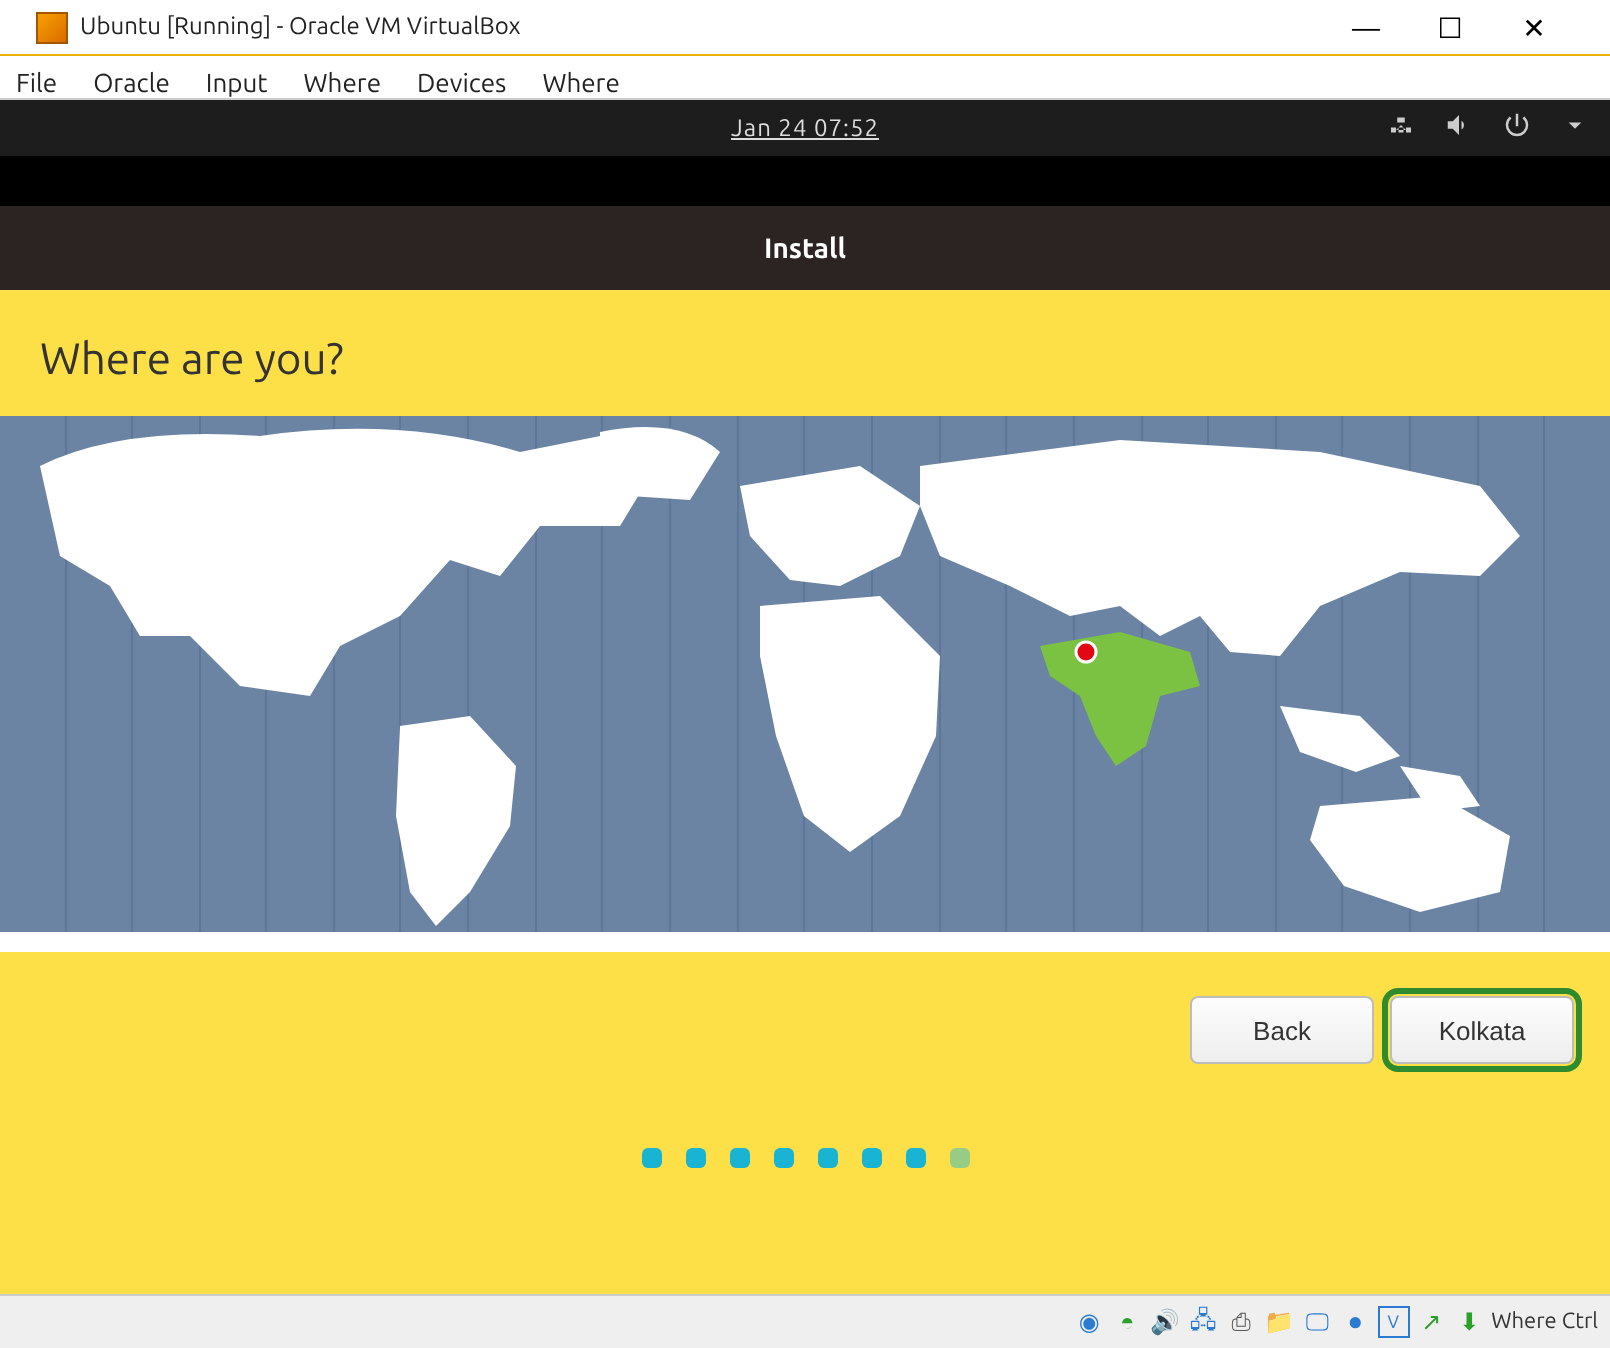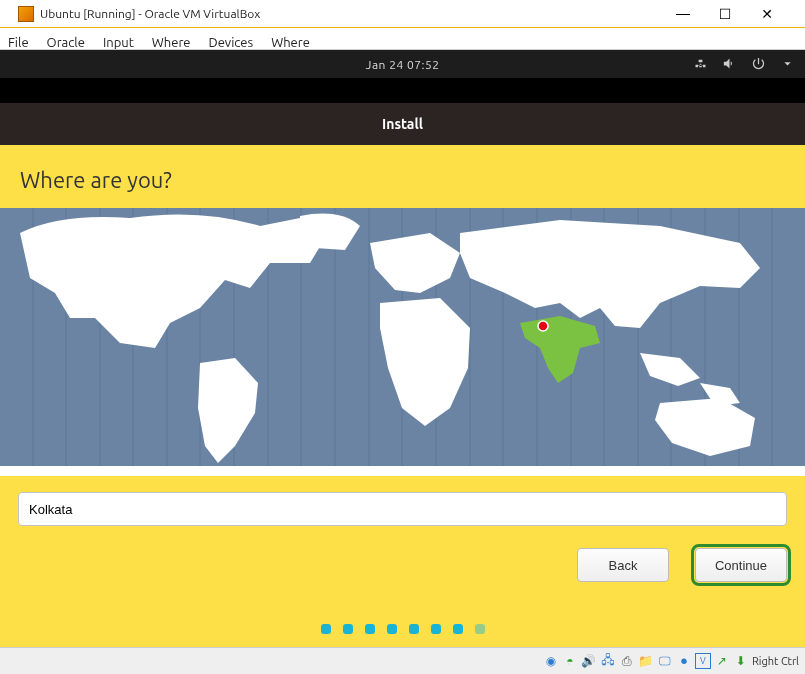--- a/index.html
+++ b/index.html
@@ -9,37 +9,37 @@
 .vbox-titlebar .ico { width: 16px; height: 16px; margin-right: 6px; background: linear-gradient(135deg,#f7a100,#d96b00); border:1px solid #a15600; }
 .vbox-titlebar .title { flex: 1; font-size: 12px; color: #222; }
 .vbox-titlebar .wbtns { display: flex; gap: 18px; padding-right: 8px; }
 .vbox-titlebar .wbtn { width: 24px; text-align: center; font-size: 14px; cursor: default; }
 
 .vbox-menubar { height: 22px; display: flex; align-items: flex-end; gap: 18px; padding: 0 8px; font-size: 13px; color: #222; border-bottom: 1px solid #ccc; }
 .vbox-menubar span { cursor: default; }
 
 .guest { position: relative; height: 597px; background: #000; }
 
-.ubu-top { height: 28px; background: #1d1d1d; color: #ddd; display: flex; align-items: center; justify-content: center; position: relative; font-size: 12px; }
+.ubu-top { height: 28px; background: #1d1d1d; color: #ddd; display: flex; align-items: center; justify-content: center; position: relative; font-size: 12px; text-decoration: underline; }
 .ubu-top .center { letter-spacing: .5px; }
 .ubu-top .right { position: absolute; right: 10px; display: flex; align-items: center; gap: 14px; }
 .ubu-top .right svg { width: 15px; height: 15px; fill: #ccc; }
 
 .installbar { height: 42px; background: #2b2422; color: #fff; display: flex; align-items: center; justify-content: center; font-size: 14px; font-weight: 600; margin-top: 25px; }
 
 .panel { background: #fde047; height: 502px; }
 .heading { font-size: 22px; color: #333; padding: 22px 20px 16px; }
 
 .map { height: 268px; background: #6b84a3; position: relative; overflow: hidden; }
 .map svg { position: absolute; inset: 0; }
 
 .tz-input { margin: 16px 18px 0; }
 .tz-input input { width: 100%; height: 34px; border: 1px solid #c3c3c3; border-radius: 4px; padding: 0 10px; font-size: 13px; background: #fff; }
 
-.btns { display: flex; justify-content: flex-end; gap: 26px; padding: 22px 18px 0; }
+.btns { display: flex; justify-content: flex-end; gap: 8px; padding: 22px 18px 0; }
 .btn { min-width: 92px; height: 34px; border: 1px solid #bcbcbc; border-radius: 4px; background: linear-gradient(#fdfdfd,#eee); font-size: 13px; color: #333; cursor: pointer; }
 .btn.primary-hl { outline: 3px solid #2e8b2e; outline-offset: 1px; }
 
 .dots { display: flex; justify-content: center; gap: 12px; padding-top: 42px; }
 .dot { width: 10px; height: 10px; border-radius: 3px; background: #19b3d3; }
 .dot.dim { opacity: .45; }
 
 .statusbar { position: absolute; bottom: 0; left: 0; right: 0; height: 27px; background: #efefef; border-top: 1px solid #ccc; display: flex; align-items: center; justify-content: flex-end; padding: 0 6px; gap: 3px; font-size: 11px; color: #333; }
 .statusbar .si { width: 16px; height: 16px; display:inline-flex; align-items:center; justify-content:center; font-size:12px; }
 </style>
@@ -140,27 +140,24 @@
 
           <rect x="0" y="258" width="805" height="10"></rect>
         </g>
 
         <path fill="#7cc242" d="M520 115 L560 108 L595 118 L600 135 L580 140 L573 165 L558 175 L548 160 L540 140 L525 130 Z"></path>
 
         <circle cx="543" cy="118" r="5" fill="#e30613" stroke="#fff" stroke-width="1.5"></circle>
       </svg>
     </div>
 
-    <div class="tz-input">
-      <input type="text" value="Kolkata" style="">
-    </div>
 
     <div class="btns">
       <button class="btn">Back</button>
-      <button class="btn primary-hl">Continue</button>
+      <button class="btn primary-hl">Kolkata</button>
     </div>
 
     <div class="dots">
       <span class="dot"></span>
       <span class="dot"></span>
       <span class="dot"></span>
       <span class="dot"></span>
       <span class="dot"></span>
       <span class="dot"></span>
       <span class="dot"></span>
@@ -174,14 +171,14 @@
   <span class="si" style="color:#2aa02a">◓</span>
   <span class="si" style="color:#2a7bd1">🔊</span>
   <span class="si" style="color:#2a7bd1">🖧</span>
   <span class="si" style="color:#555">⎙</span>
   <span class="si" style="color:#888">📁</span>
   <span class="si" style="color:#2a7bd1">🖵</span>
   <span class="si" style="color:#2a7bd1">⏺</span>
   <span class="si" style="color:#2a7bd1;border:1px solid #2a7bd1;font-size:9px;padding:0 1px">V</span>
   <span class="si" style="color:#2aa02a">↗</span>
   <span class="si" style="color:#2aa02a">⬇</span>
-  <span>Right Ctrl</span>
+  <span>Where Ctrl</span>
 </div>
 
 </body></html>

